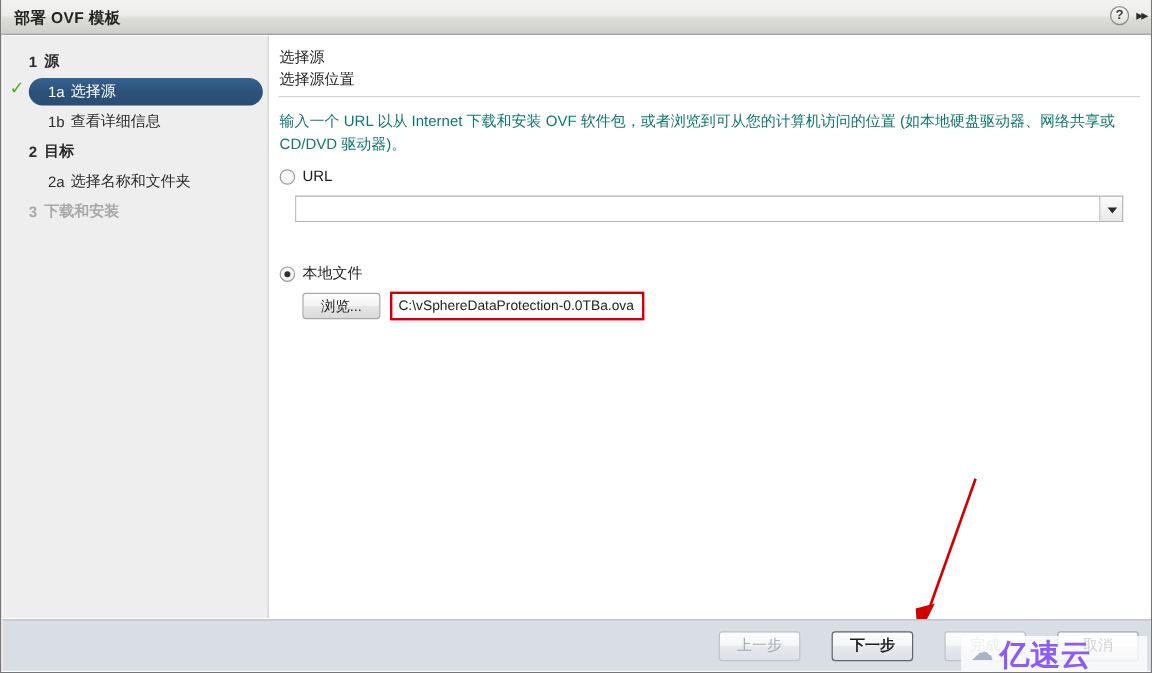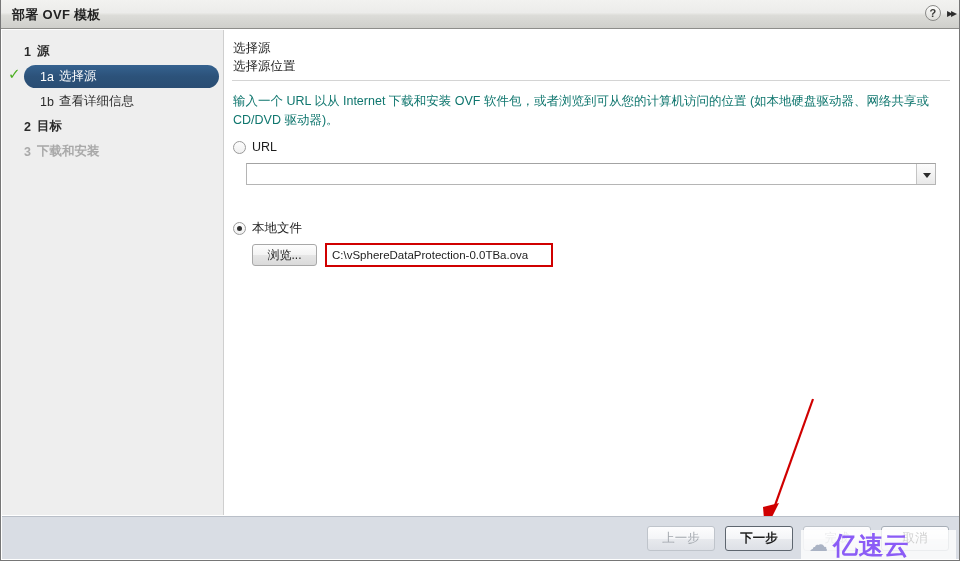--- a/index.html
+++ b/index.html
@@ -152,21 +152,21 @@
     position: absolute; left: 27px; top: 214px;
     width: 65px; height: 22px;
     background: linear-gradient(to bottom,#fdfdfd 0%,#f3f3f3 50%,#e6e6e6 51%,#dadada 100%);
     border: 1px solid #a8a8a8;
     border-radius: 3px;
     font-size: 12px; color: #1d1d1d;
     display: flex; align-items: center; justify-content: center;
   }
   #path-field {
     position: absolute; left: 100px; top: 213px;
-    width: 228px; height: 24px;
+    width: 212px; height: 24px;
     background: #ffffff;
     border: 2px solid #d00000;
     font-size: 11.5px;
     color: #1d1d1d;
     display: flex; align-items: center;
     padding-left: 5px;
     white-space: nowrap;
     overflow: hidden;
     text-align: center;
   }
@@ -180,21 +180,21 @@
   #arrow-svg { position: absolute; left: 740px; top: 385px; pointer-events: none; }
 
   
   #footer {
     position: absolute; left: 1px; top: 516px;
     width: 957px; height: 43px;
     background: #d9dde4;
     border-top: 1px solid #b9bfc8;
     display: flex; align-items: center; justify-content: flex-end;
     padding-right: 10px;
-    gap: 10px;
+    gap: 26px;
   }
   .btn {
     min-width: 68px; height: 25px;
     padding: 0 12px;
     border-radius: 3px;
     border: 1px solid #a6adb6;
     background: linear-gradient(to bottom,#fdfdfe 0%,#f4f5f7 50%,#e8eaee 51%,#dde0e6 100%);
     font-size: 12.5px; color: #1d1d1d;
     display: flex; align-items: center; justify-content: center;
     white-space: nowrap;
@@ -249,20 +249,24 @@
       <div class="nav-item sub">
         <span class="num">1b</span>
         <span class="lbl">查看详细信息</span>
       </div>
 
       <div class="nav-item top">
         <span class="num">2</span>
         <span class="lbl">目标</span>
       </div>
 
+      <div class="nav-item sub">
+        <span class="num">2a</span>
+        <span class="lbl">选择名称和文件夹</span>
+      </div>
 
 
       <div class="nav-item top disabled">
         <span class="num">3</span>
         <span class="lbl">下载和安装</span>
       </div>
 
     </div>
   </div>
 

